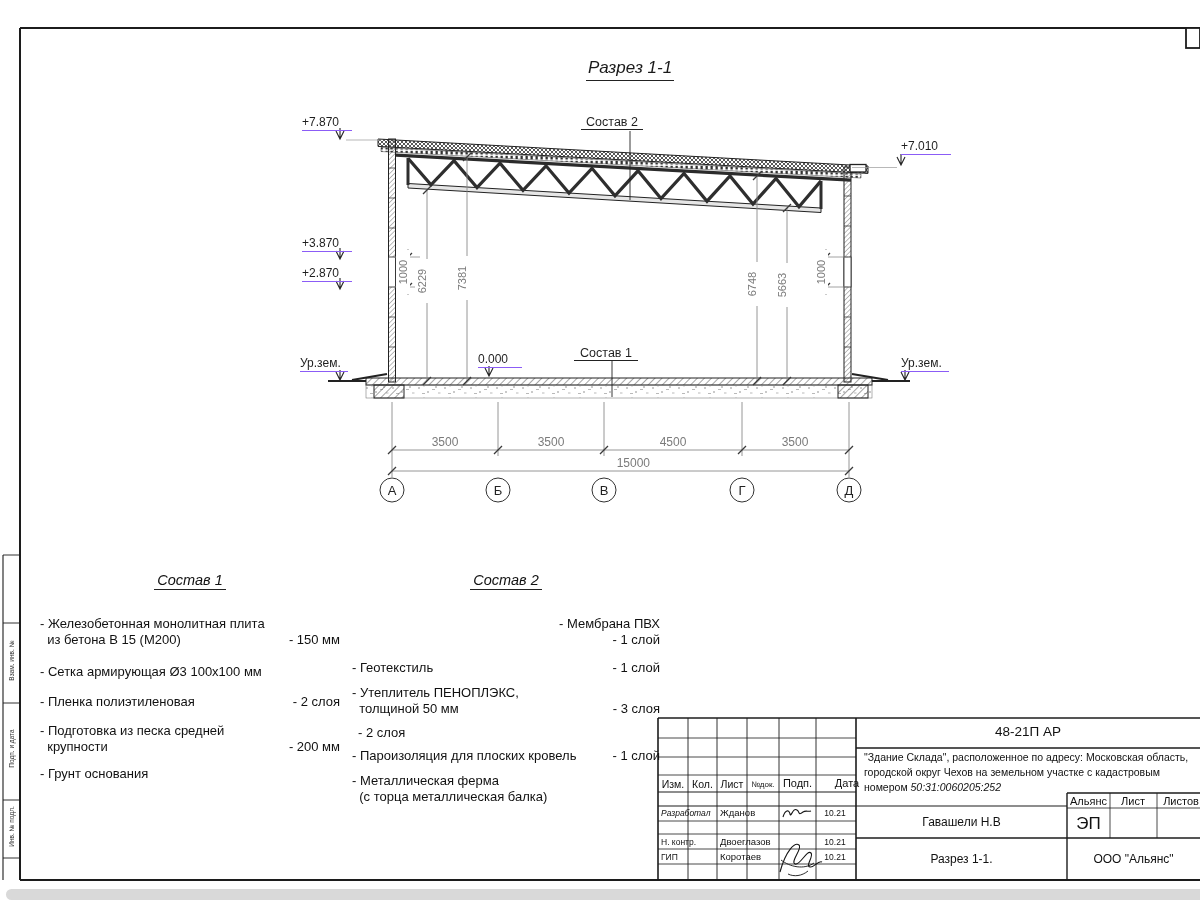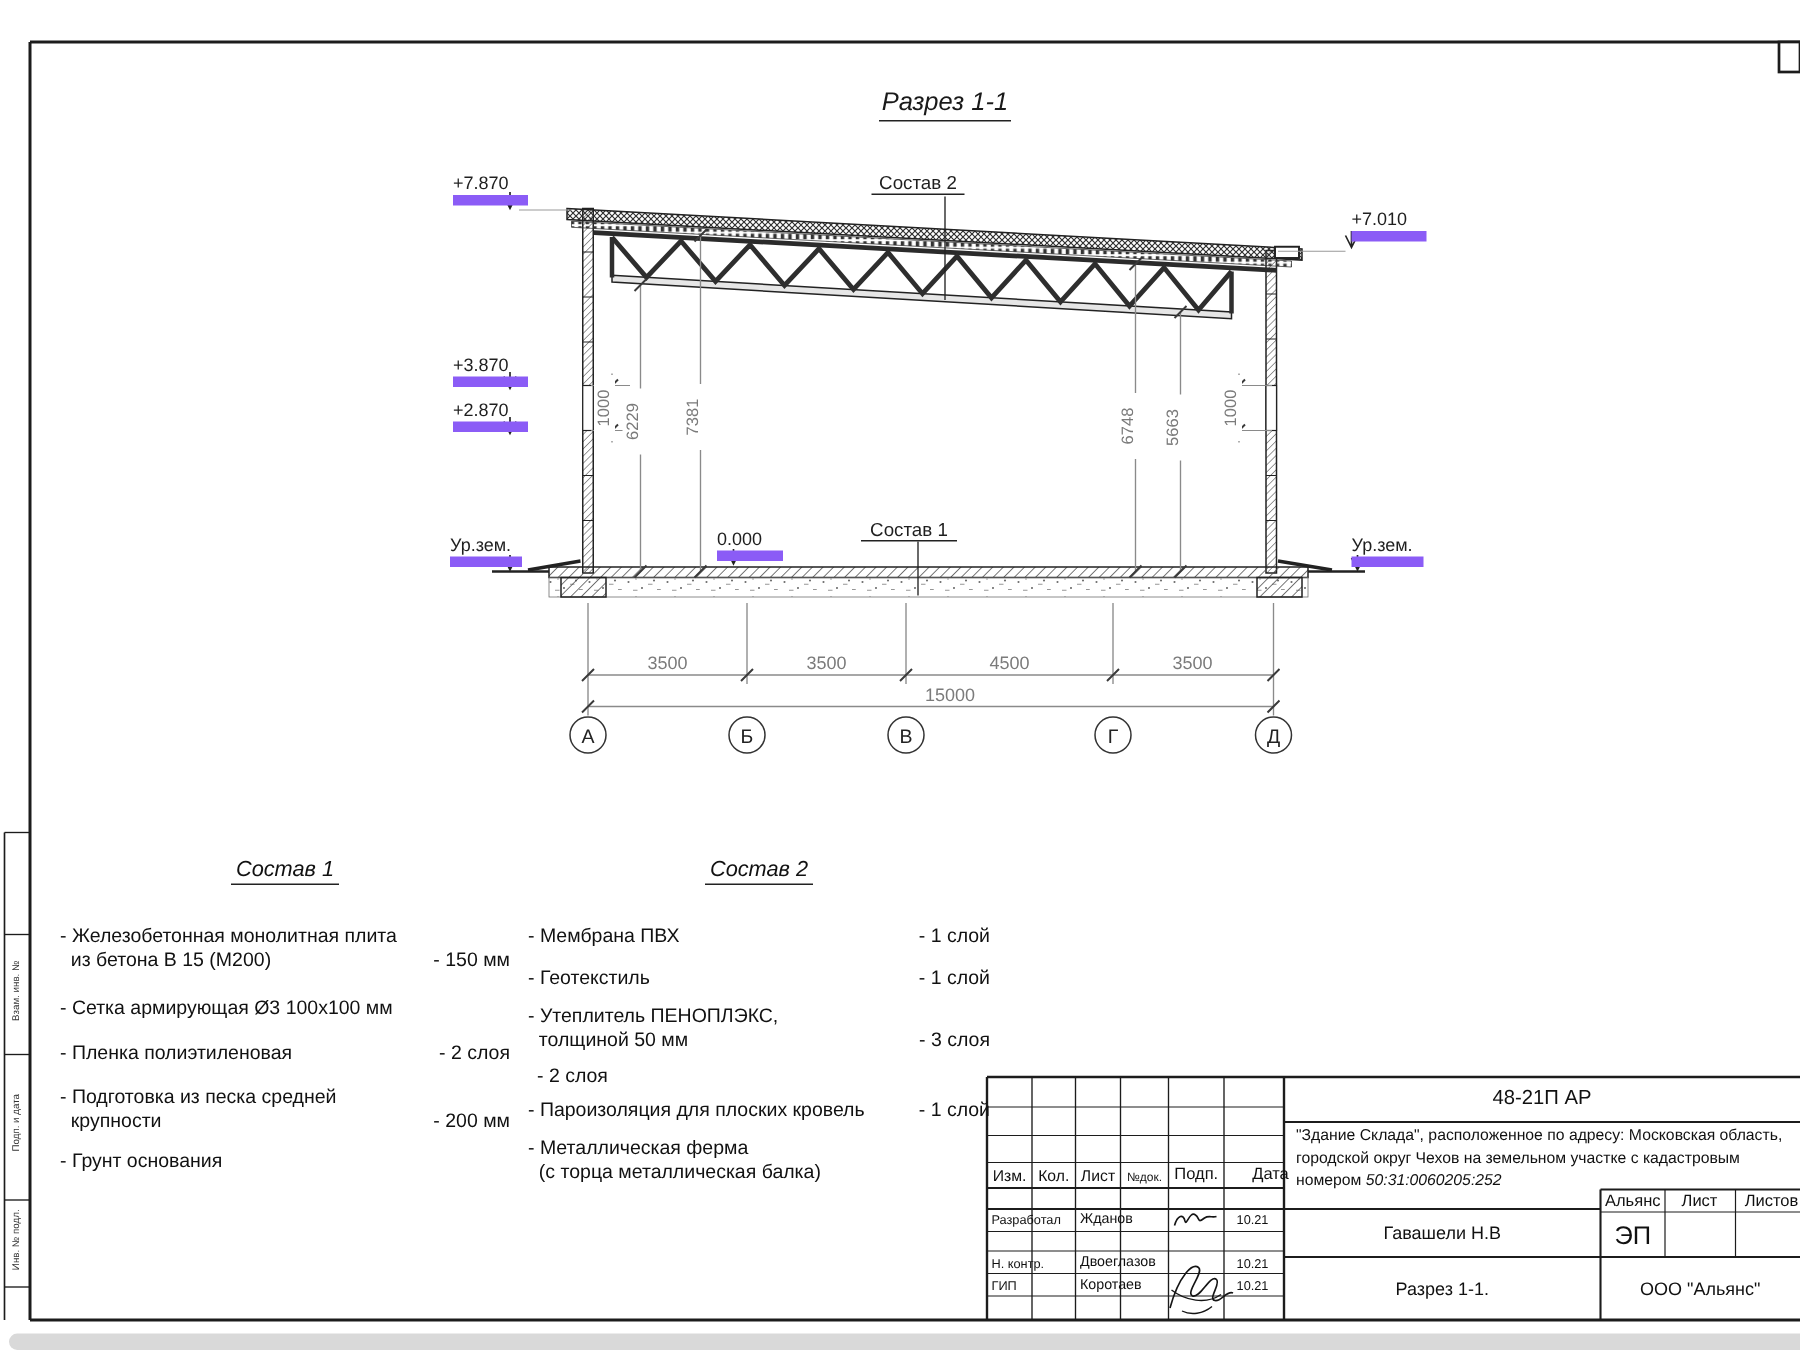--- a/index.html
+++ b/index.html
@@ -1,21 +1,21 @@
 <!DOCTYPE html>
 <html><head>
 <meta charset="utf-8">
 <style>
   html,body{margin:0;padding:0;}
   body{width:1200px;height:900px;background:#fff;overflow:hidden;
        font-family:"Liberation Sans",sans-serif;color:#1a1a1a;position:relative;}
   .sheet{position:absolute;inset:0;}
   svg{position:absolute;left:0;top:0;}
   .lbl{position:absolute;white-space:nowrap;}
-  .elev{font-size:12px;color:#1f1f1f;border-bottom:7px solid #8b5cf6;padding-bottom:1px;text-align:left;}
+  .elev{font-size:12px;color:#1f1f1f;border-bottom:1px solid #8b5cf6;padding-bottom:1px;text-align:left;}
   .leader-lbl{font-size:12.5px;color:#1f1f1f;border-bottom:1px solid #222;text-align:center;}
   .vdim{font-size:11px;color:#7b7b7b;background:#fff;text-align:center;height:14px;line-height:14px;
         transform:rotate(-90deg);}
   .hdim{font-size:12px;color:#7b7b7b;text-align:center;}
   .axl{font-size:13px;color:#222;text-align:center;width:24px;}
   .sblock{position:absolute;font-size:13px;color:#111;}
   .shead{width:max-content;margin:0 auto 26px;font-style:italic;font-size:14.5px;
          border-bottom:1px solid #222;padding:0 3px 1px;}
   .srow{display:flex;justify-content:space-between;align-items:flex-end;line-height:16px;}
   .stext{white-space:pre-line;}
@@ -244,21 +244,21 @@
     <span class="sval">- 200 мм</span>
   </div>
   <div class="srow">
     <span class="stext">- Грунт основания</span>
     <span class="sval"></span>
   </div>
 </div>
 
 <div class="sblock" style="left:352px;top:572px;width:308px;">
   <div class="shead">Состав 2</div>
-  <div class="srow" style="margin-bottom:12px;">
+  <div class="srow" style="margin-bottom:12px;flex-direction:column;">
     <span class="stext">- Мембрана ПВХ</span>
     <span class="sval">- 1 слой</span>
   </div>
   <div class="srow" style="margin-bottom:9px;">
     <span class="stext">- Геотекстиль</span>
     <span class="sval">- 1 слой</span>
   </div>
   <div class="srow" style="margin-bottom:8px;">
     <span class="stext">- Утеплитель ПЕНОПЛЭКС,
 &nbsp;&nbsp;толщиной 50 мм</span>
@@ -278,21 +278,21 @@
   </div>
 </div>
 
 <div class="tb tbc" style="left:659px;top:778px;width:28px;font-size:10.5px;">Изм.</div>
 <div class="tb tbc" style="left:689px;top:778px;width:27px;font-size:10.5px;">Кол.</div>
 <div class="tb tbc" style="left:718px;top:778px;width:28px;font-size:10.5px;">Лист</div>
 <div class="tb tbc" style="left:748px;top:780px;width:30px;font-size:8px;">№док.</div>
 <div class="tb tbc" style="left:780px;top:777px;width:35px;font-size:11px;">Подп.</div>
 <div class="tb tbc" style="left:817px;top:777px;width:60px;font-size:11px;">Дата</div>
 
-<div class="tb" style="left:661px;top:808px;width:55px;font-size:8.5px;">Разработал</div>
+<div class="tb" style="left:661px;top:808px;width:55px;font-size:8.5px;font-style:italic;">Разработал</div>
 <div class="tb" style="left:720px;top:807px;width:58px;font-size:9.5px;">Жданов</div>
 <div class="tb tbc" style="left:818px;top:808px;width:34px;font-size:8.5px;">10.21</div>
 
 <div class="tb" style="left:661px;top:837px;width:55px;font-size:8.5px;">Н. контр.</div>
 <div class="tb" style="left:720px;top:836px;width:58px;font-size:9.5px;">Двоеглазов</div>
 <div class="tb tbc" style="left:818px;top:837px;width:34px;font-size:8.5px;">10.21</div>
 
 <div class="tb" style="left:661px;top:852px;width:55px;font-size:8.5px;">ГИП</div>
 <div class="tb" style="left:720px;top:851px;width:58px;font-size:9.5px;">Коротаев</div>
 <div class="tb tbc" style="left:818px;top:852px;width:34px;font-size:8.5px;">10.21</div>

